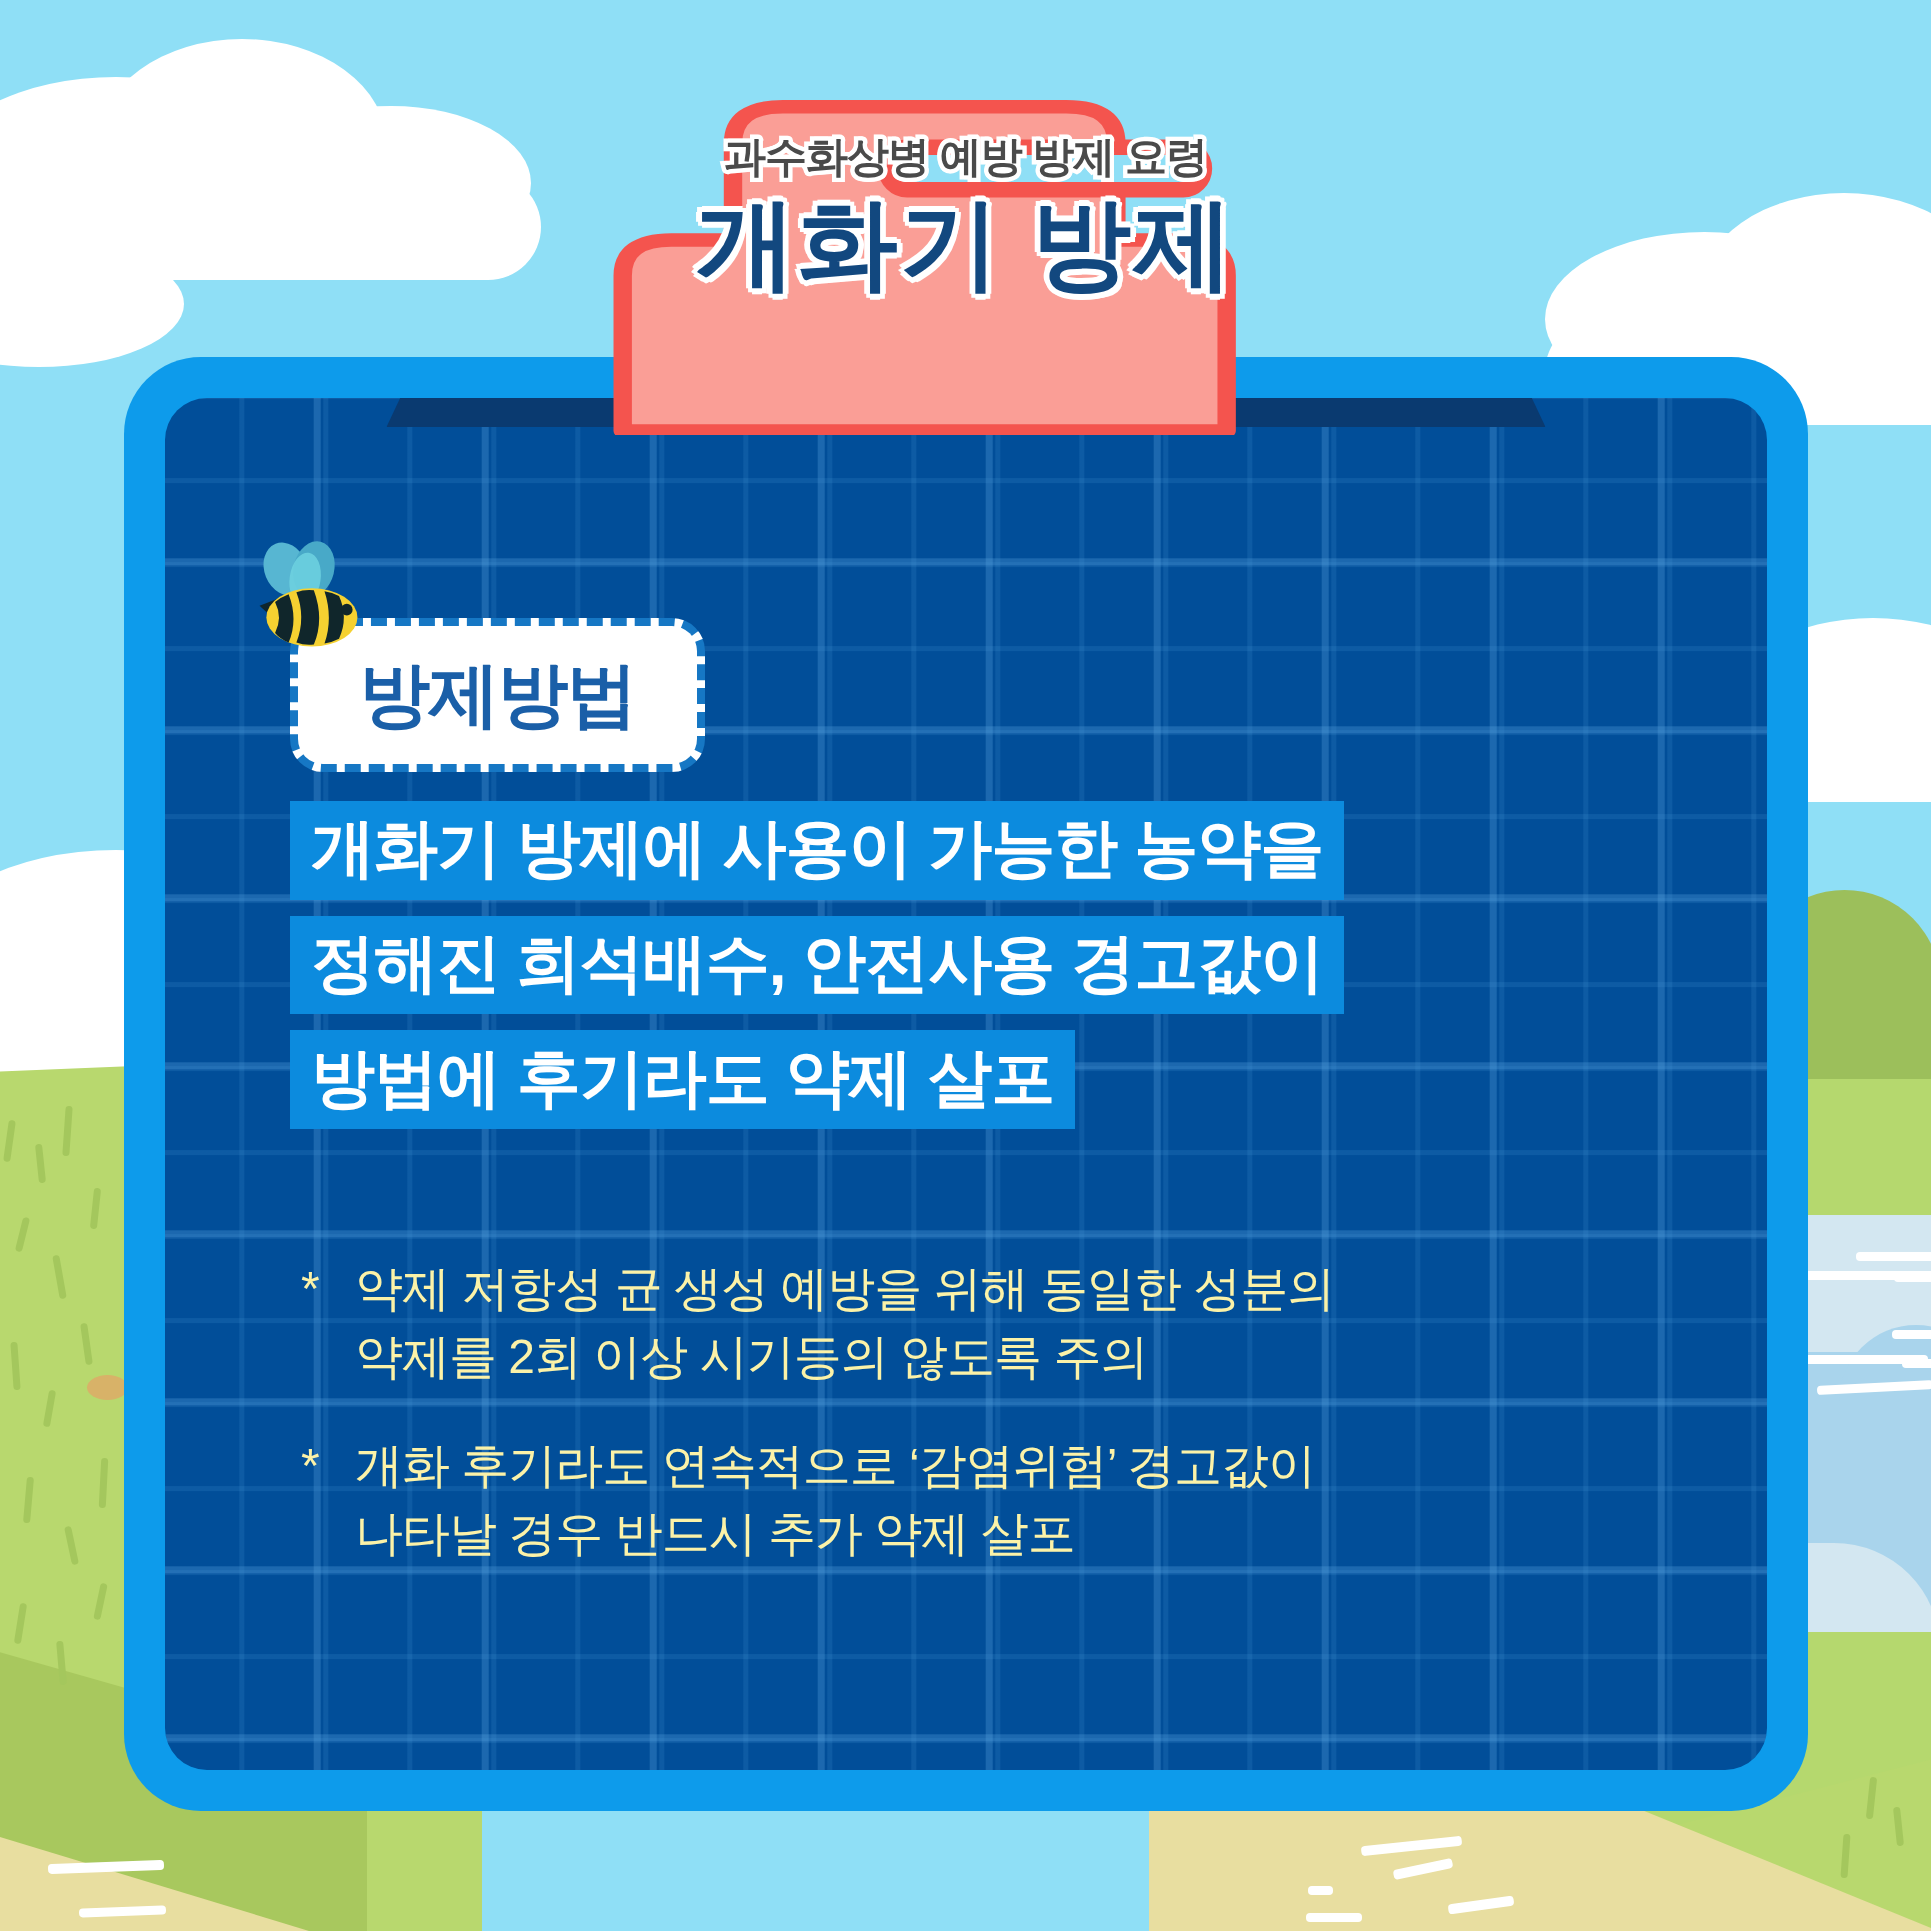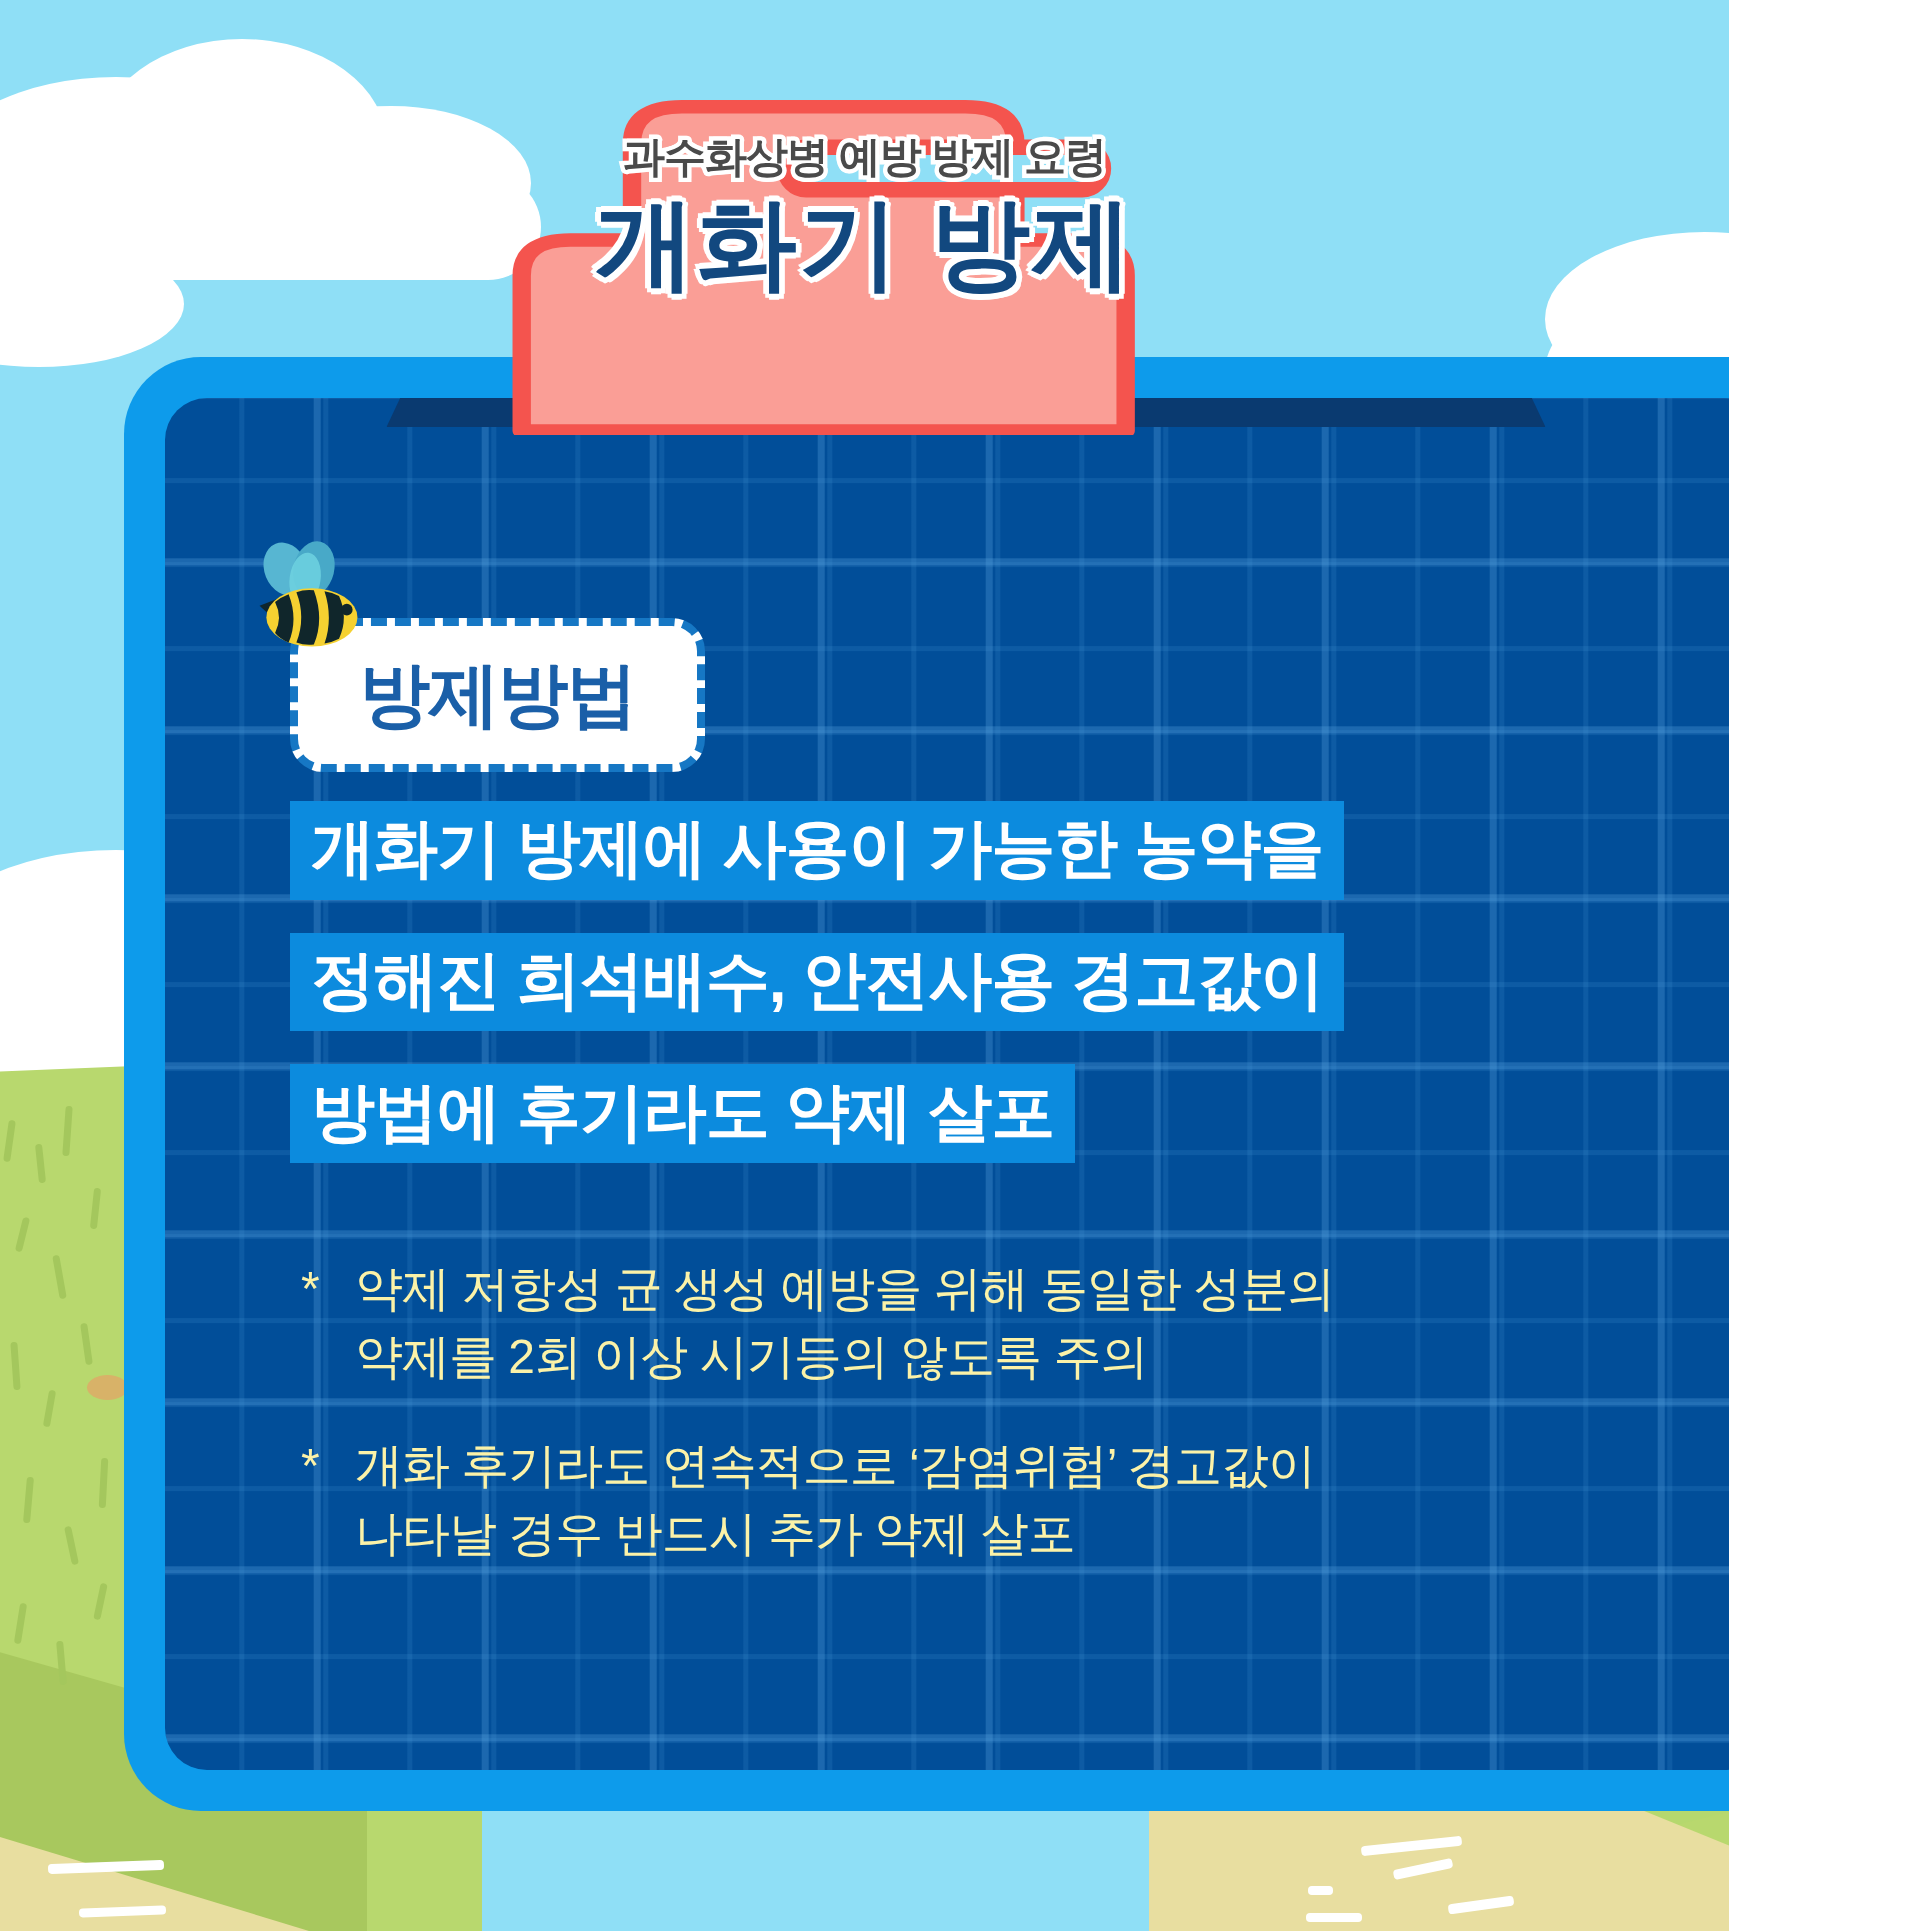--- a/index.html
+++ b/index.html
@@ -5,21 +5,21 @@
 <style>
   html,body{margin:0;padding:0;background:#fff;}
   body{
     font-family:"Liberation Sans","DejaVu Sans",sans-serif;
     -webkit-font-smoothing:antialiased;
   }
 
   
   #stage{
     position:relative;
-    width:1729px;height:1931px;
+    width:1931px;height:1931px;
     overflow:hidden;
     background:#8FDFF6;
   }
 
   
   .sky{position:absolute;inset:0;background:#8FDFF6;}
 
   .cloud{position:absolute;background:#ffffff;border-radius:50%;}
 
   .cloudband{position:absolute;background:#fff;}
@@ -149,21 +149,21 @@
     left:290px;top:801px;
     z-index:5;
   }
   .hl{
     display:inline-block;
     background:#0C8BDE;
     color:#ffffff;
     font-size:64px;font-weight:bold;
     letter-spacing:-1px;
     padding:15.4px 21px 19.3px 21px;
-    margin-bottom:33px;
+    margin-bottom:16px;
     line-height:1.0;
     white-space:nowrap;
   }
   .hl-row{display:block;}
 
   
   #notes{
     position:absolute;
     left:301px;top:1255px;
     z-index:5;

